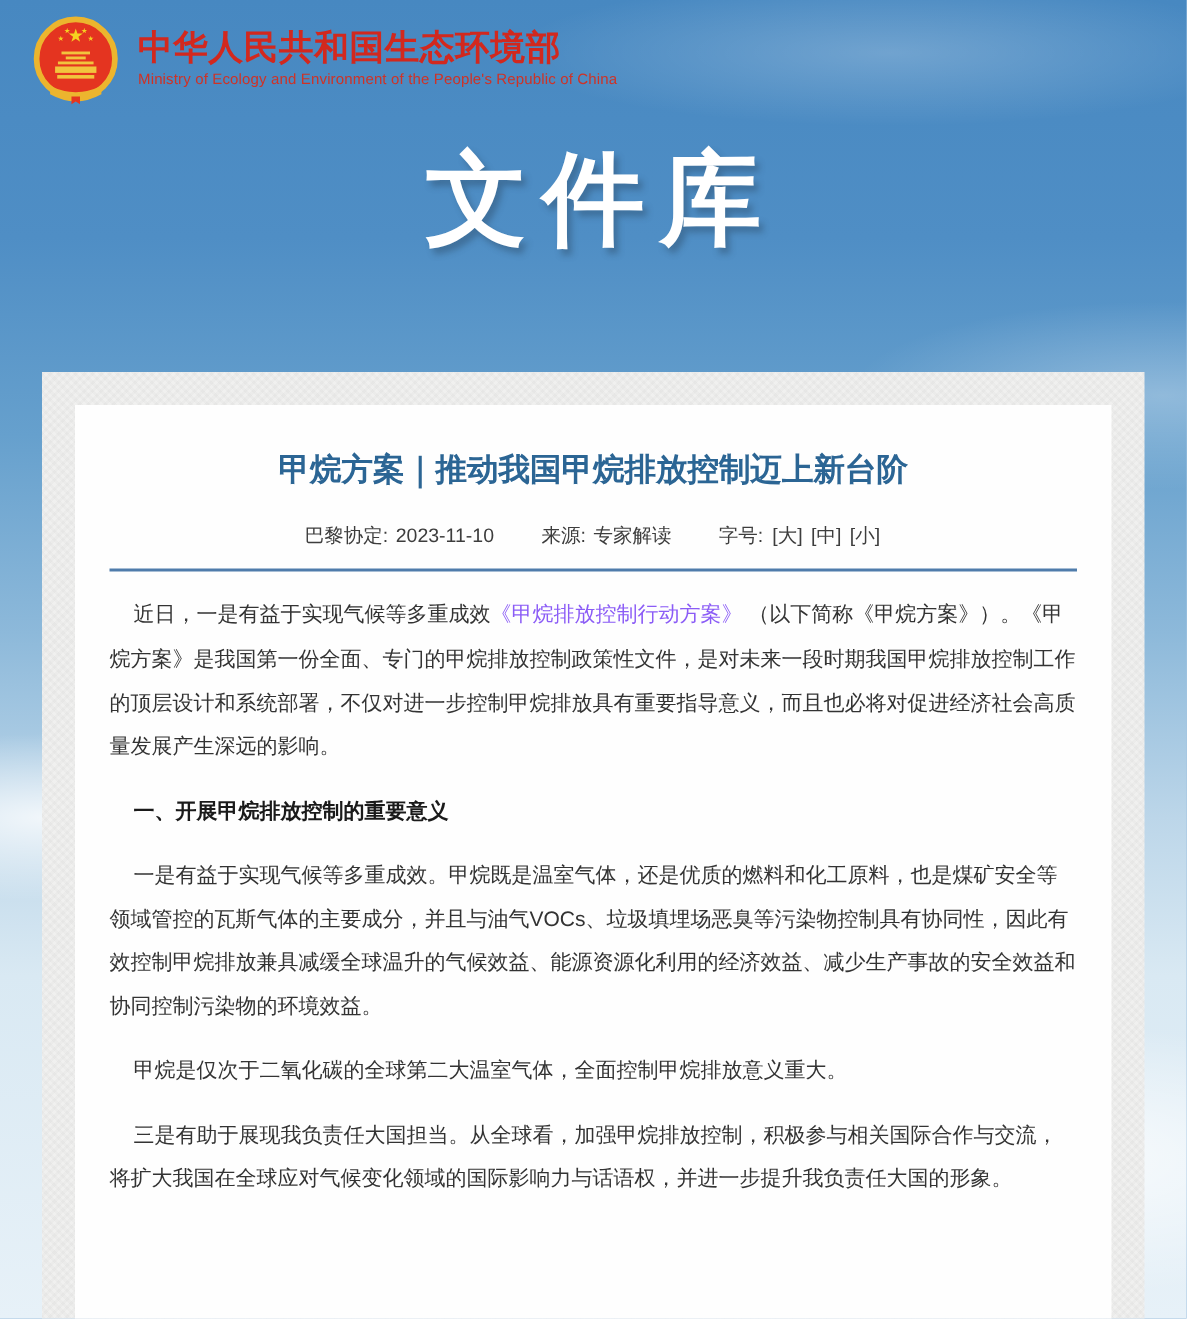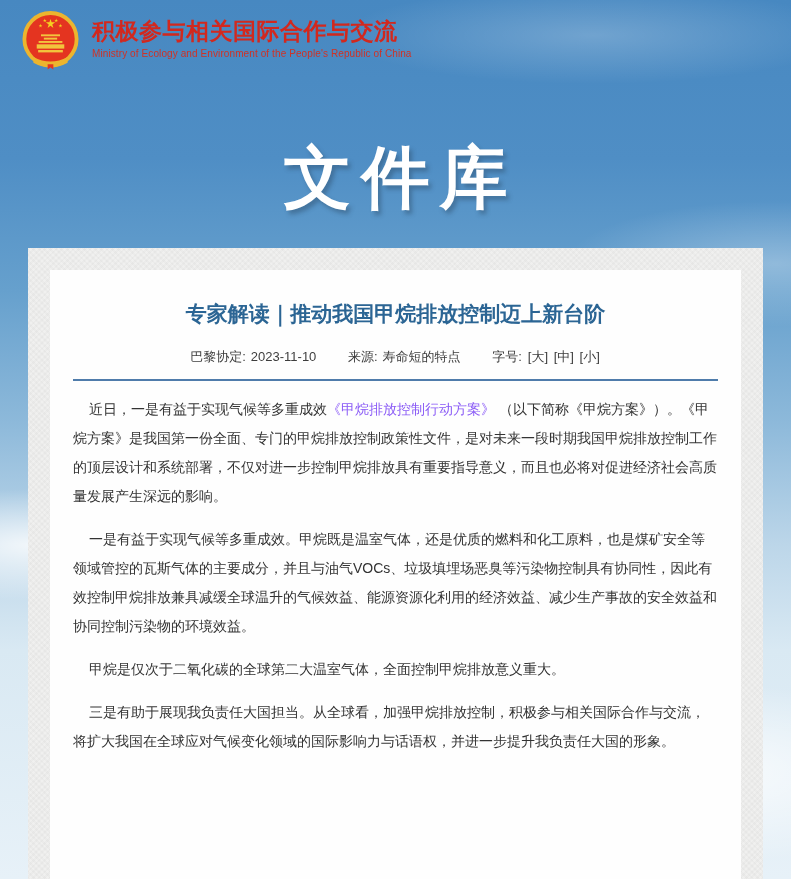--- a/index.html
+++ b/index.html
@@ -23,21 +23,20 @@
   .site-header{position:absolute;top:9px;left:22px;display:flex;align-items:flex-start;cursor:pointer;}
   .emblem{width:57px;height:64px;flex:0 0 auto;}
   .header-text{margin:10px 0 0 13px;}
   .ministry-cn{font-size:23px;font-weight:bold;color:#d2281e;letter-spacing:.5px;line-height:1.1;}
   .ministry-en{font-size:10px;color:#cf3226;margin-top:4px;letter-spacing:.1px;}
   
   .banner-title{
     position:absolute;top:88px;left:0;width:100%;text-align:center;
     font-size:68px;font-weight:bold;color:#ffffff;letter-spacing:10px;text-indent:10px;
     text-shadow:3px 4px 4px rgba(45,75,105,.45);
-    margin-top:45px;
   }
   
   .outer{
     position:absolute;left:28px;top:248px;width:735px;height:631px;
     background-color:#f0f0ef;
     background-image:
       repeating-linear-gradient(45deg, rgba(0,0,0,.018) 0 2px, rgba(0,0,0,0) 2px 4px),
       repeating-linear-gradient(-45deg, rgba(0,0,0,.018) 0 2px, rgba(0,0,0,0) 2px 4px);
     overflow:hidden;
   }
@@ -77,40 +76,41 @@
     <polygon points="0,-1 0.225,-0.31 0.95,-0.31 0.36,0.12 0.59,0.81 0,0.38 -0.59,0.81 -0.36,0.12 -0.95,-0.31 -0.225,-0.31" fill="#f5d020" transform="translate(40.5,17) scale(2.1)"></polygon>
     <rect x="20" y="26" width="20" height="2" fill="#f2c43d"></rect>
     <rect x="23" y="29.5" width="14" height="2" fill="#f2c43d"></rect>
     <rect x="17.5" y="33" width="25" height="2" fill="#f2c43d"></rect>
     <rect x="15.5" y="36.5" width="29" height="4.5" fill="#f2c43d"></rect>
     <rect x="17" y="42.5" width="26" height="2.5" fill="#f2c43d"></rect>
     <path d="M12,50 Q30,59 48,50 L48,56 Q30,66 12,56 Z" fill="#ecb52e"></path>
     <path d="M27,57.5 L33,57.5 L33,63 L30,61 L27,63 Z" fill="#e43420"></path>
   </svg>
   <div class="header-text">
-    <div class="ministry-cn">积极参与相关国际合作与交流</div>
+    <div class="ministry-cn">中华人民共和国生态环境部</div>
     <div class="ministry-en">Ministry of Ecology and Environment of the People's Republic of China</div>
   </div>
 </div>
 
 <div class="banner-title">文件库</div>
 
 <div class="outer">
   <div class="card">
-    <h1 class="article-title">专家解读｜推动我国甲烷排放控制迈上新台阶</h1>
+    <h1 class="article-title">甲烷方案｜推动我国甲烷排放控制迈上新台阶</h1>
 
     <div class="meta">
       <span class="group"><span class="lbl">巴黎协定:</span><span>2023-11-10</span></span>
-      <span class="group"><span class="lbl">来源:</span><span>寿命短的特点</span></span>
+      <span class="group"><span class="lbl">来源:</span><span>专家解读</span></span>
       <span class="group"><span class="lbl">字号:</span><span class="fontsize-opt">[大]</span> <span class="fontsize-opt">[中]</span> <span class="fontsize-opt">[小]</span></span>
     </div>
 
     <hr class="separator">
 
     <div class="article-body">
       <p><span>近日，一是有益于实现气候等多重成效</span><a class="doc-link">《甲烷排放控制行动方案》</a><span> （以下简称《甲烷方案》）。《甲烷方案》是我国第一份全面、专门的甲烷排放控制政策性文件，是对未来一段时期我国甲烷排放控制工作的顶层设计和系统部署，不仅对进一步控制甲烷排放具有重要指导意义，而且也必将对促进经济社会高质量发展产生深远的影响。</span></p>
+      <p class="hd">一、开展甲烷排放控制的重要意义</p>
       <p>一是有益于实现气候等多重成效。甲烷既是温室气体，还是优质的燃料和化工原料，也是煤矿安全等领域管控的瓦斯气体的主要成分，并且与油气VOCs、垃圾填埋场恶臭等污染物控制具有协同性，因此有效控制甲烷排放兼具减缓全球温升的气候效益、能源资源化利用的经济效益、减少生产事故的安全效益和协同控制污染物的环境效益。</p>
       <p>甲烷是仅次于二氧化碳的全球第二大温室气体，全面控制甲烷排放意义重大。</p>
       <p>三是有助于展现我负责任大国担当。从全球看，加强甲烷排放控制，积极参与相关国际合作与交流，将扩大我国在全球应对气候变化领域的国际影响力与话语权，并进一步提升我负责任大国的形象。</p>
 
     </div>
   </div>
 </div>
 
 </body></html>

